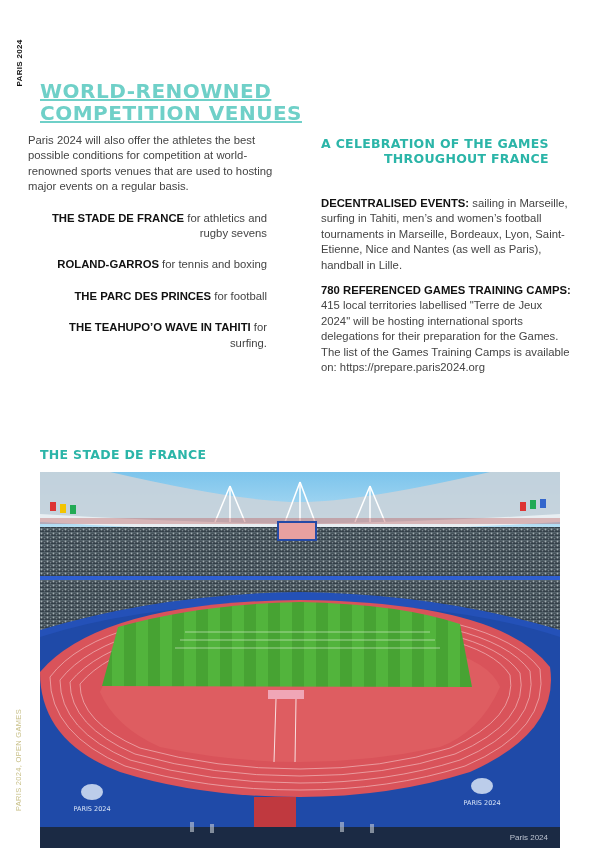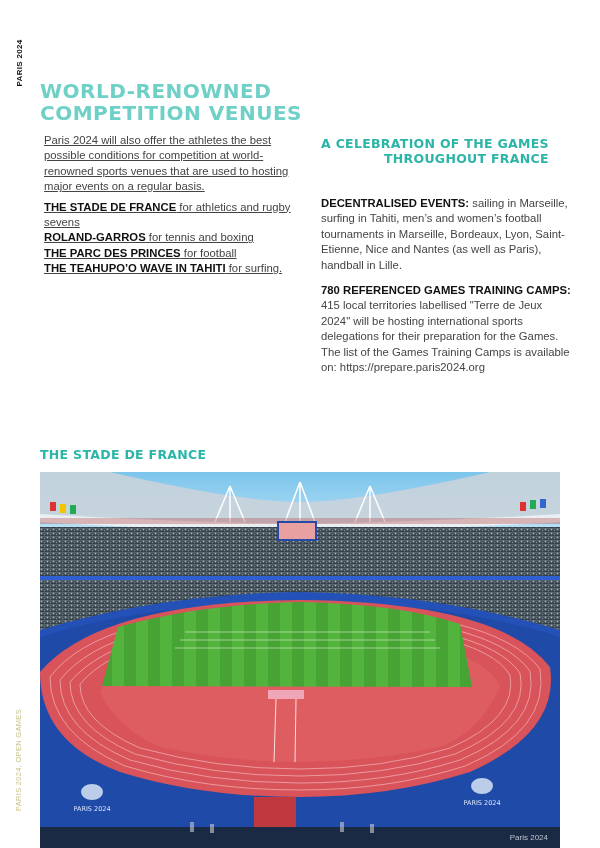--- a/index.html
+++ b/index.html
@@ -2,27 +2,27 @@
 <html><head>
   <meta charset="utf-8">
   <style>
     html, body { margin: 0; padding: 0; background: #ffffff; }
     body { width: 600px; height: 848px; position: relative; overflow: hidden; font-family: "Liberation Sans", sans-serif; color: #3a3a3a; }
     .side-top { position: absolute; left: 12px; top: 38px; width: 14px; height: 50px; }
     .side-top span { position: absolute; left: 50%; top: 50%; transform: translate(-50%,-50%) rotate(-90deg); white-space: nowrap; font-size: 8px; font-weight: bold; color: #111; letter-spacing: 0.3px; }
     .side-bottom { position: absolute; left: 10px; top: 700px; width: 16px; height: 120px; }
     .side-bottom span { position: absolute; left: 50%; top: 50%; transform: translate(-50%,-50%) rotate(-90deg); white-space: nowrap; font-size: 7.5px; color: #c9c18a; letter-spacing: 0.3px; }
     .main-title { position: absolute; left: 40px; top: 80px; margin: 0; font-family: "DejaVu Sans", sans-serif; font-weight: bold; font-size: 20px; line-height: 22px; color: #6fd0c8; letter-spacing: 0.5px; text-transform: uppercase; }
-    .main-title div { white-space: nowrap; }
+    .main-title div { white-space: nowrap; text-decoration: underline; }
     .col { position: absolute; font-size: 11.3px; line-height: 15.4px; color: #444; }
-    .col-left { left: 44px; top: 133px; width: 255px; text-decoration: underline; }
+    .col-left { left: 28px; top: 133px; width: 255px; }
     .col-right { left: 321px; top: 196px; width: 250px; }
     .col p { margin: 0 0 5px 0; }
     .col b { color: #111; font-weight: bold; }
-    .venue { margin: 0; }
+    .venue { margin: 16px; text-align: right; }
     .sub-title { position: absolute; margin: 0; font-family: "DejaVu Sans", sans-serif; font-weight: bold; font-size: 12.5px; line-height: 15px; color: #2bb5a8; text-transform: uppercase; letter-spacing: 0.3px; }
     .sub-title div { white-space: nowrap; }
     .celebration { left: 321px; top: 136px; text-align: right; }
     .stade-title { left: 40px; top: 447px; }
     .photo { position: absolute; left: 40px; top: 472px; width: 520px; height: 376px; overflow: hidden; background: #1d3f8f; }
     .photo svg { display: block; }
     .photo-caption { position: absolute; right: 12px; bottom: 6px; font-size: 8px; color: #d8dde8; opacity: 0.85; }
   </style>
 </head>
 <body>

